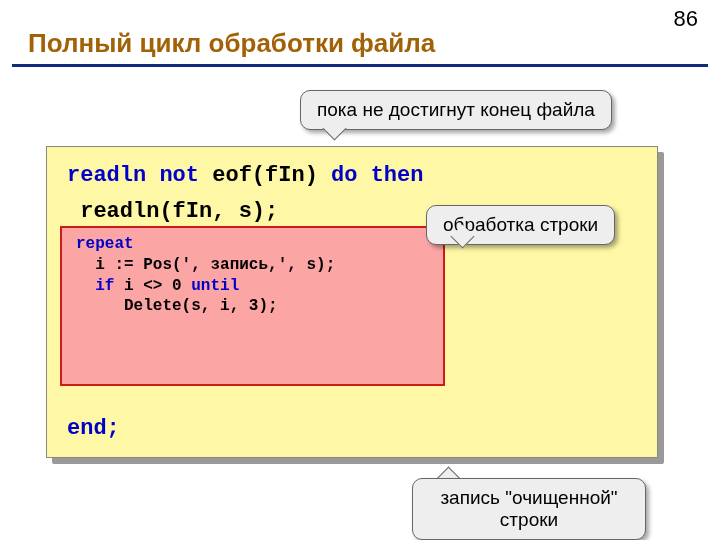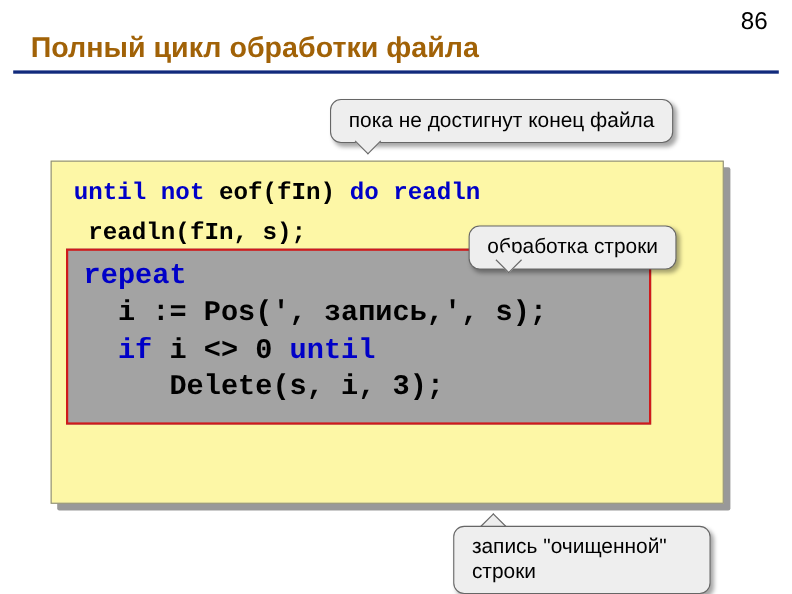--- a/index.html
+++ b/index.html
@@ -67,43 +67,43 @@
     color: #000;
     line-height: 1.35;
   }
   .kw { color: #0000c8; } 
 
   
   .innerbox {
     position: absolute;
     left: 60px;
     top: 226px;
-    width: 532px;
+    width: 385px;
     height: 160px;
-    background: #a3a3a3;
+    background: #fca5a5;
     border: 2px solid #cf1a1a;
     padding: 6px 14px;
     box-sizing: border-box;
     font-family: "Courier New", monospace;
-    font-size: 26px;
+    font-size: 16px;
     font-weight: bold;
     color: #000;
     line-height: 1.3;
   }
 
   
   .callout {
     position: absolute;
     background: #eeeeee;
     border: 1px solid #666;
     border-radius: 10px;
     padding: 8px 16px;
     font-size: 19px;
     color: #000;
-    text-align: left;
+    text-align: center;
     box-shadow: 3px 3px 4px rgba(0,0,0,0.35);
   }
   
   .tail {
     position: absolute;
     width: 16px;
     height: 16px;
     background: #eeeeee;
     border-left: 1px solid #666;
     border-bottom: 1px solid #666;
@@ -125,24 +125,25 @@
 <body>
 
 <div class="slide">
 
   <div class="page-num">86</div>
   <div class="title">Полный цикл обработки файла</div>
   <div class="hr"></div>
 
   <div class="codeblock-shadow"></div>
   <div class="codeblock">
-    <div class="codeline"><span class="kw">until not</span><span> eof(fIn) </span><span class="kw">do readln</span></div>
+    <div class="codeline"><span class="kw">readln not</span><span> eof(fIn) </span><span class="kw">do then</span></div>
     <div style="height:6px"></div>
     <div class="codeline"> readln(fIn, s);</div>
     <div style="height:188px"></div>
+    <div class="codeline"><span class="kw">end;</span></div>
   </div>
 
   <div class="innerbox">
     <div class="codeline"><span class="kw">repeat</span></div>
     <div class="codeline">  i := Pos(', запись,', s);</div>
     <div class="codeline"><span>  </span><span class="kw">if</span><span> i &lt;&gt; 0 </span><span class="kw">until</span></div>
     <div class="codeline">     Delete(s, i, 3);</div>
   </div>
 
   <div id="cb1" class="callout">пока не достигнут конец файла</div>

